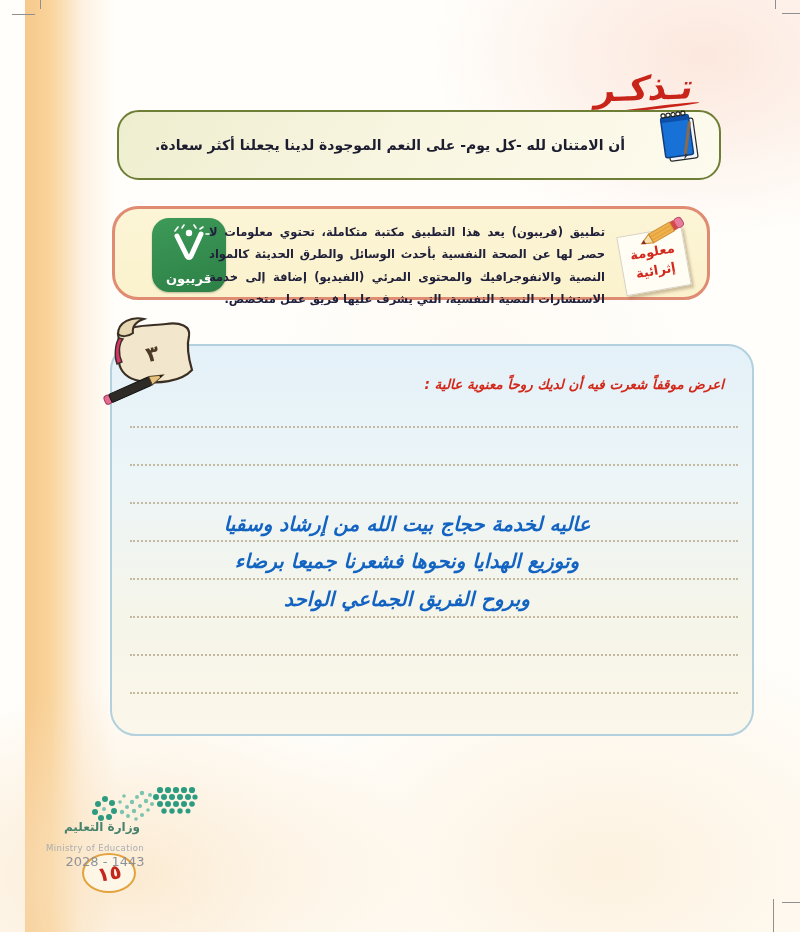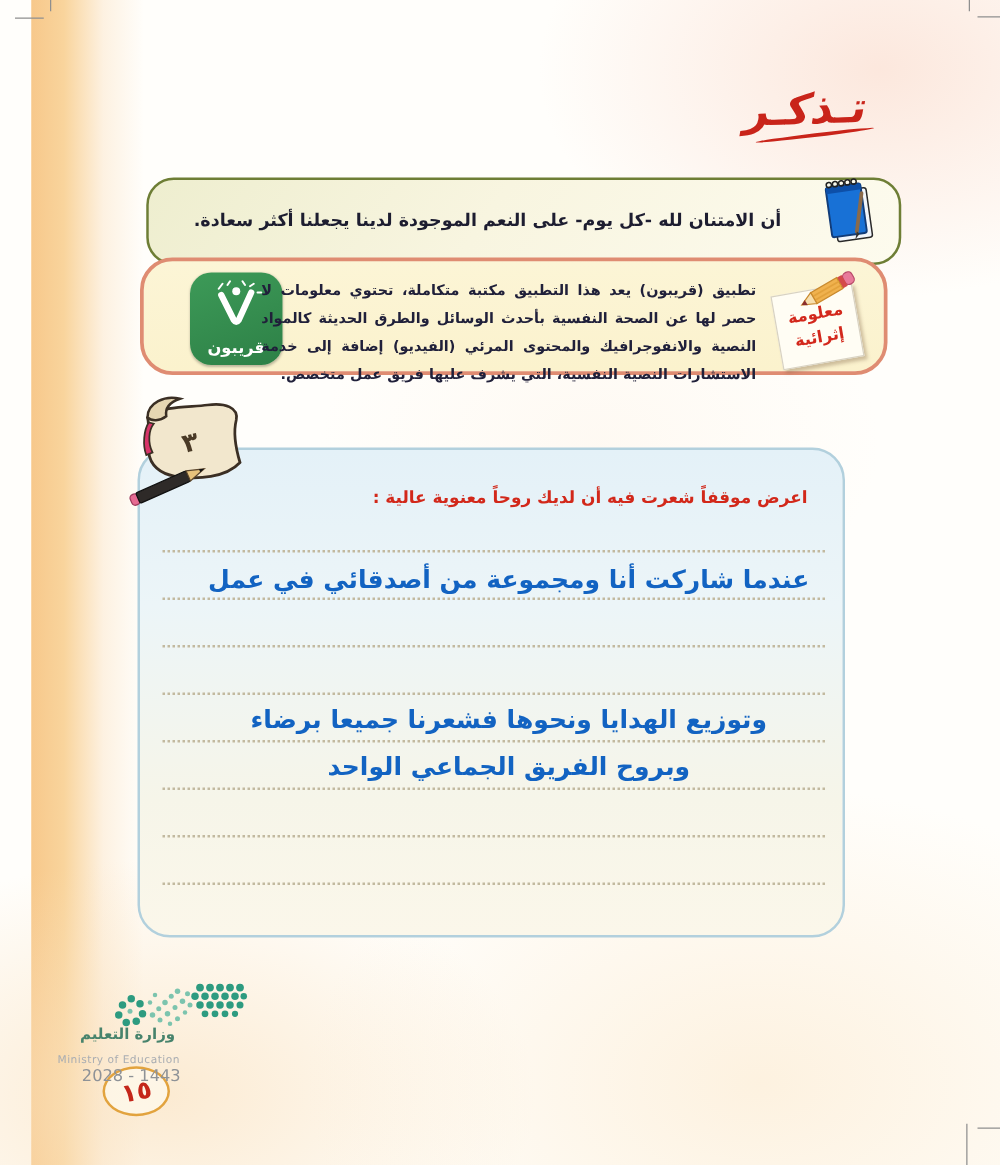--- a/index.html
+++ b/index.html
@@ -39,21 +39,20 @@
   }
   .page-title::after{
     content:"";position:absolute;right:12%;bottom:-2px;width:62%;height:3px;
     background:#c9241a;border-radius:50%;transform:rotate(-5deg);
   }
   
   .reminder-box{
     position:absolute;left:117px;top:110px;width:604px;height:70px;
     border:2px solid #6e7e35;border-radius:22px;
     background:linear-gradient(125deg,#eeeecf 0%,#f8f5e0 45%,#fdfbee 100%);
-    margin-top:32px;
   }
   .reminder-text{
     position:absolute;inset:0;display:flex;align-items:center;justify-content:center;
     padding:0 84px 0 26px;font-size:14px;font-weight:bold;color:#1d1d30;white-space:nowrap;
   }
   .notepad-wrap{position:absolute;right:14px;top:-10px;width:52px;height:66px;}
   
   .enrich-box{
     position:absolute;left:112px;top:206px;width:598px;height:94px;
     border:3px solid #df8c72;border-radius:26px;
@@ -79,23 +78,24 @@
   .note-paper{
     position:absolute;right:16px;top:18px;width:66px;height:60px;
     background:#fffdf4;border:1px solid #d8d2c2;box-shadow:2px 3px 3px rgba(120,90,60,.35);
     transform:rotate(-10deg);
     display:flex;flex-direction:column;align-items:center;justify-content:center;gap:1px;
   }
   .note-line{color:#d3281c;font-size:13px;font-weight:bold;line-height:1.35;}
   .note-pencil{position:absolute;right:8px;top:-4px;}
   
   .activity-box{
-    position:absolute;left:110px;top:358px;width:566px;height:392px;
+    position:absolute;left:110px;top:344px;width:644px;height:392px;
     border:2px solid #b2d0dd;border-radius:26px;
     background:linear-gradient(180deg,#e4f1f8 0%,#ecf5f8 32%,#f6f5e9 72%,#fbf7ea 100%);
+    font-style:italic;
   }
   .activity-prompt{
     position:absolute;top:30px;right:28px;
     color:#d2281a;font-size:13.5px;font-weight:bold;
   }
   .dotline{
     position:absolute;left:18px;right:14px;height:0;
     border-top:2px dotted #c2b99f;
   }
   .answer-line{
@@ -200,21 +200,21 @@
 
     <div class="dotline" style="top:80px"></div>
     <div class="dotline" style="top:118px"></div>
     <div class="dotline" style="top:156px"></div>
     <div class="dotline" style="top:194px"></div>
     <div class="dotline" style="top:232px"></div>
     <div class="dotline" style="top:270px"></div>
     <div class="dotline" style="top:308px"></div>
     <div class="dotline" style="top:346px"></div>
 
-    <div class="answer-line" style="top:86px">عندما شاركت أنا ومجموعة من أصدقائي في عمل</div>
+    <div class="answer-line" style="top:161px">عاليه  لخدمة حجاج بيت الله  من إرشاد وسقيا</div>
     <div class="answer-line" style="top:198px">وتوزيع الهدايا  ونحوها فشعرنا جميعا برضاء</div>
     <div class="answer-line" style="top:236px">وبروح الفريق الجماعي الواحد</div>
   </div>
 
   <div class="scroll-wrap">
     <svg width="122" height="100" viewBox="0 0 122 100">
       <path d="M30 24 C44 14 62 16 78 14 C92 12 103 16 101 26 C98 38 101 50 104 60 C93 72 70 74 52 71 C40 69 32 62 31 52 C30 42 32 32 30 24 Z" fill="#f2e7cd" stroke="#3b2f24" stroke-width="2.2"></path>
       <path d="M30 24 C30 12 44 6 56 9 C47 12 44 17 45 23 C40 27 33 27 30 24 Z" fill="#e6d6b2" stroke="#3b2f24" stroke-width="2"></path>
       <path d="M31 28 C27 34 26 46 29 54 L34 52 C30 44 31 34 35 29 Z" fill="#d8356a" stroke="#3b2f24" stroke-width="1.4"></path>
       <g transform="rotate(-24 45 78)">

